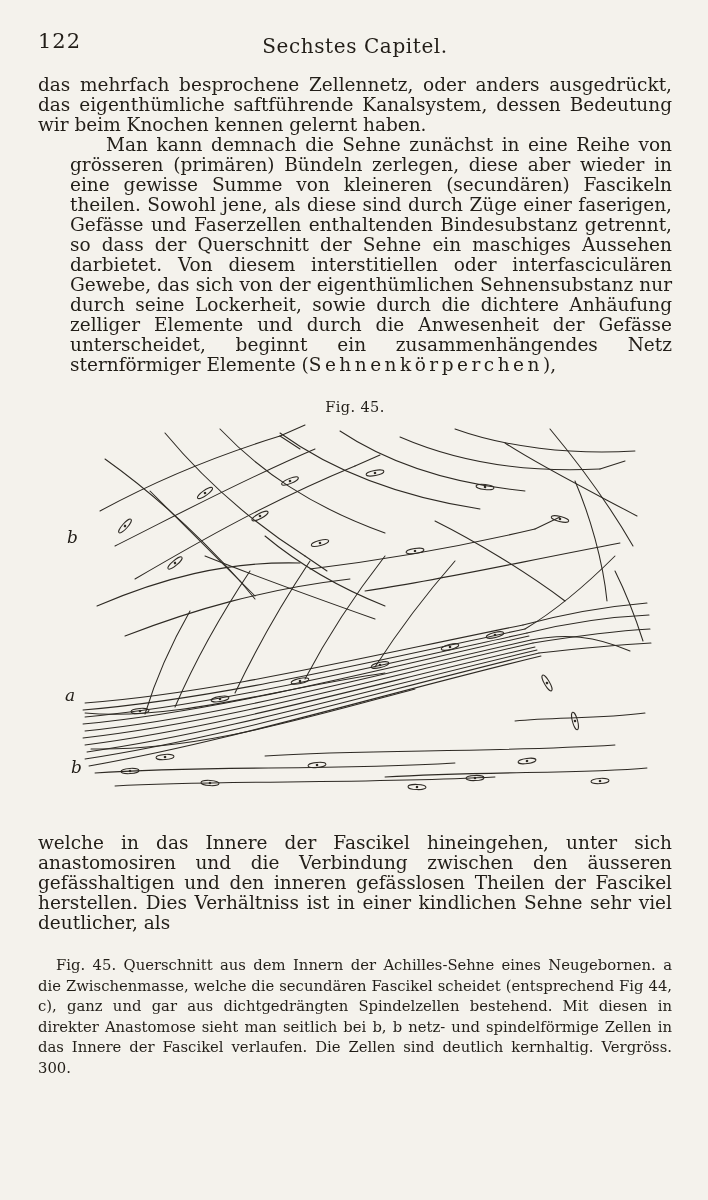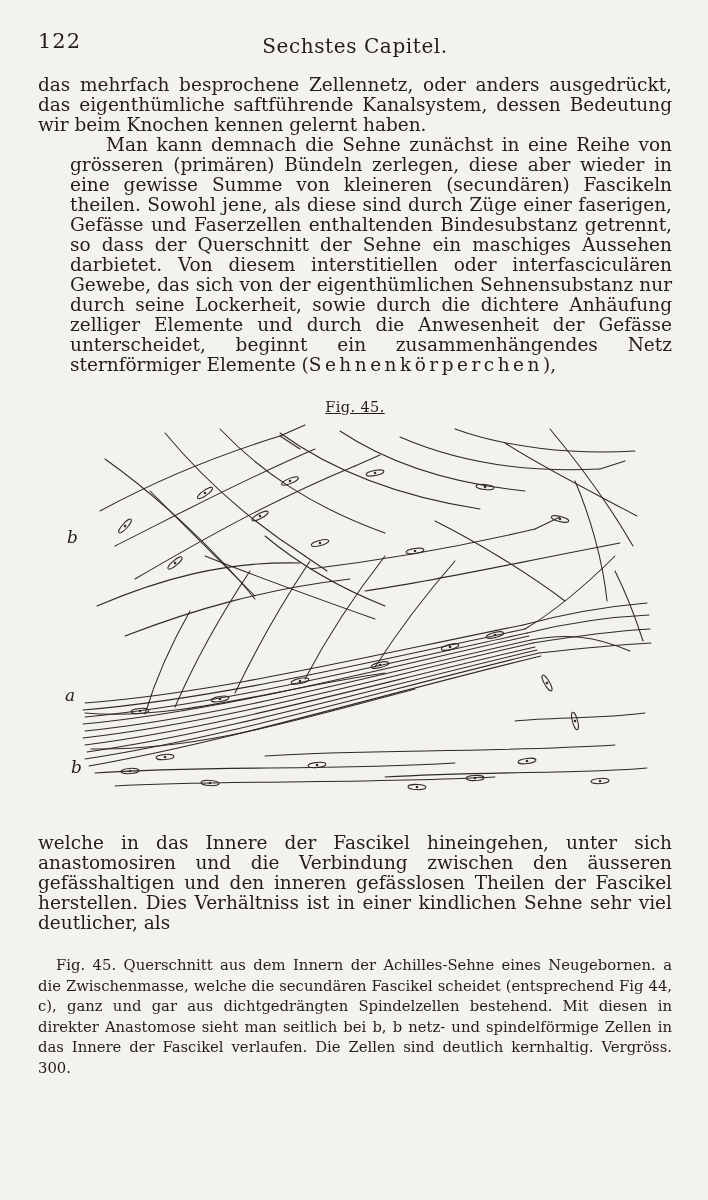--- a/index.html
+++ b/index.html
@@ -11,21 +11,21 @@
   }
   .page{padding:20px 36px 0 38px;box-sizing:border-box;width:708px;height:1200px;}
   .header{position:relative;height:34px;margin-bottom:12px;}
   .page-number{position:absolute;left:0;top:0;font-size:21px;letter-spacing:1px;}
   .chapter-title{text-align:center;font-size:20px;letter-spacing:.6px;padding-top:5px;margin-top:9px;}
   .body-text{font-size:18.5px;line-height:20px;text-align:justify;}
   p{margin:0;}
   .indent{text-indent:36px;margin-left:32px;}
   .gesperrt{letter-spacing:3.5px;}
   .figure{margin-top:24px;}
-  .figure-title{text-align:center;font-size:14.5px;margin-bottom:6px;letter-spacing:.4px;text-decoration:underline;}
+  .figure-title{text-align:center;font-size:14.5px;margin-bottom:6px;letter-spacing:.4px;}
   .figure-svg{display:block;margin:0 auto;}
   .figure-svg path{stroke:#2e2a24;stroke-width:1.05;fill:none;stroke-linecap:round;}
   .cell ellipse{stroke:#2e2a24;stroke-width:1;fill:none;}
   .cell circle{fill:#2e2a24;stroke:none;}
   .fig-label{font-style:italic;font-size:17px;fill:#221e18;font-family:"DejaVu Serif",serif;}
   .after-figure{margin-top:40px;}
   .caption{margin-top:22px;font-size:14.8px;line-height:20.5px;text-align:justify;text-indent:18px;}
 </style>
 </head>
 <body>

